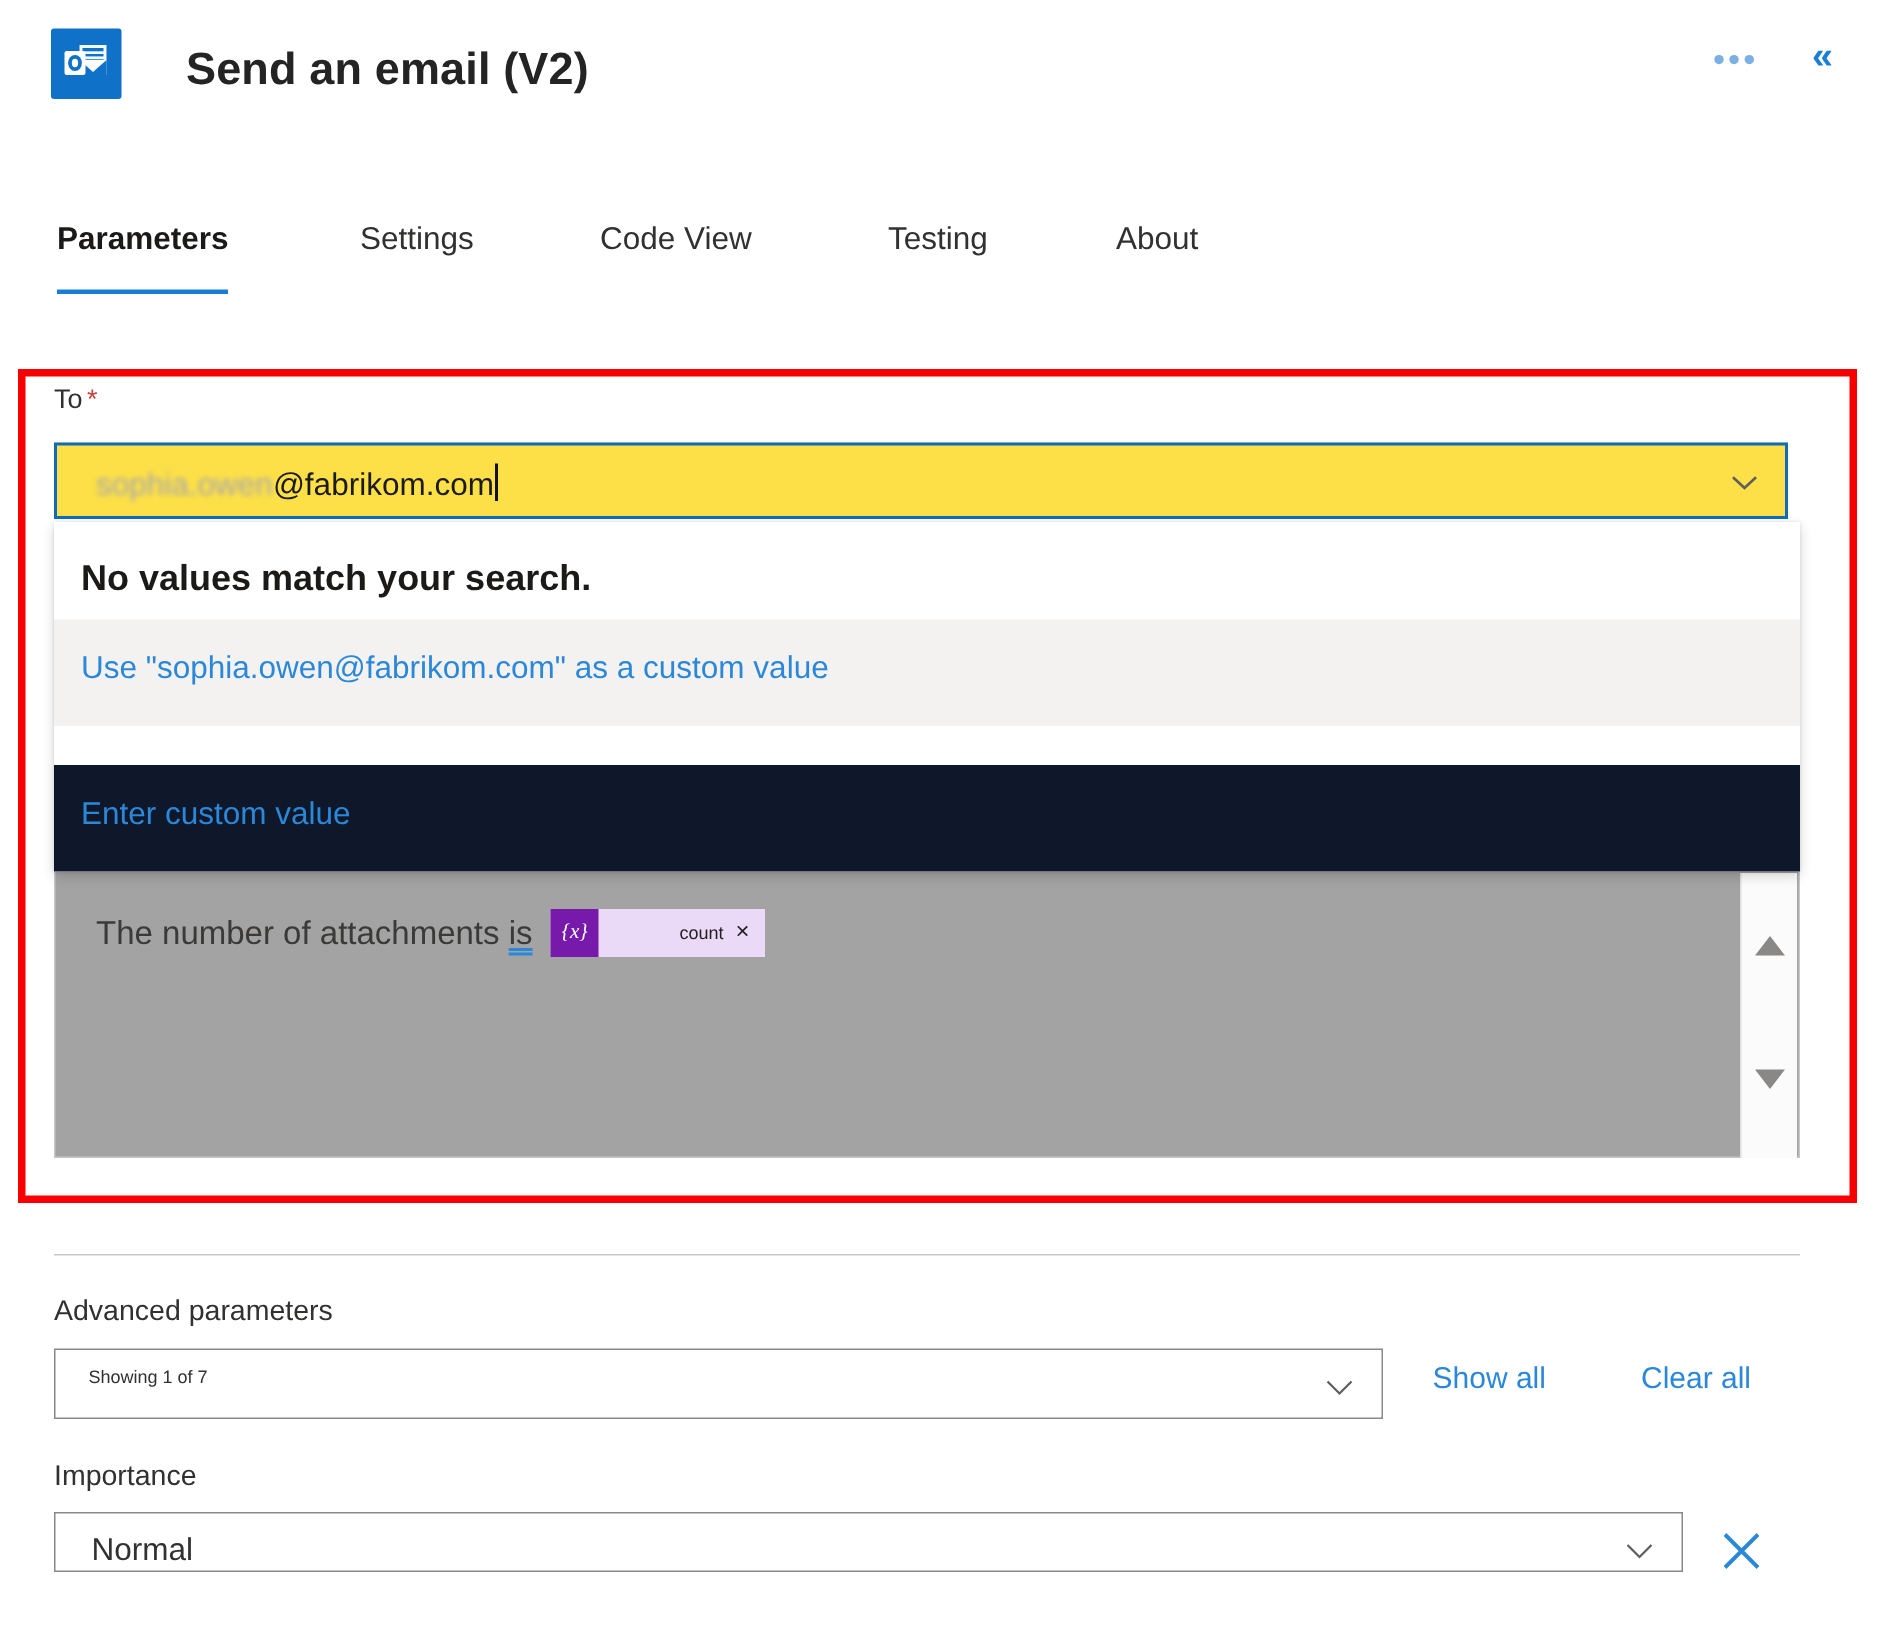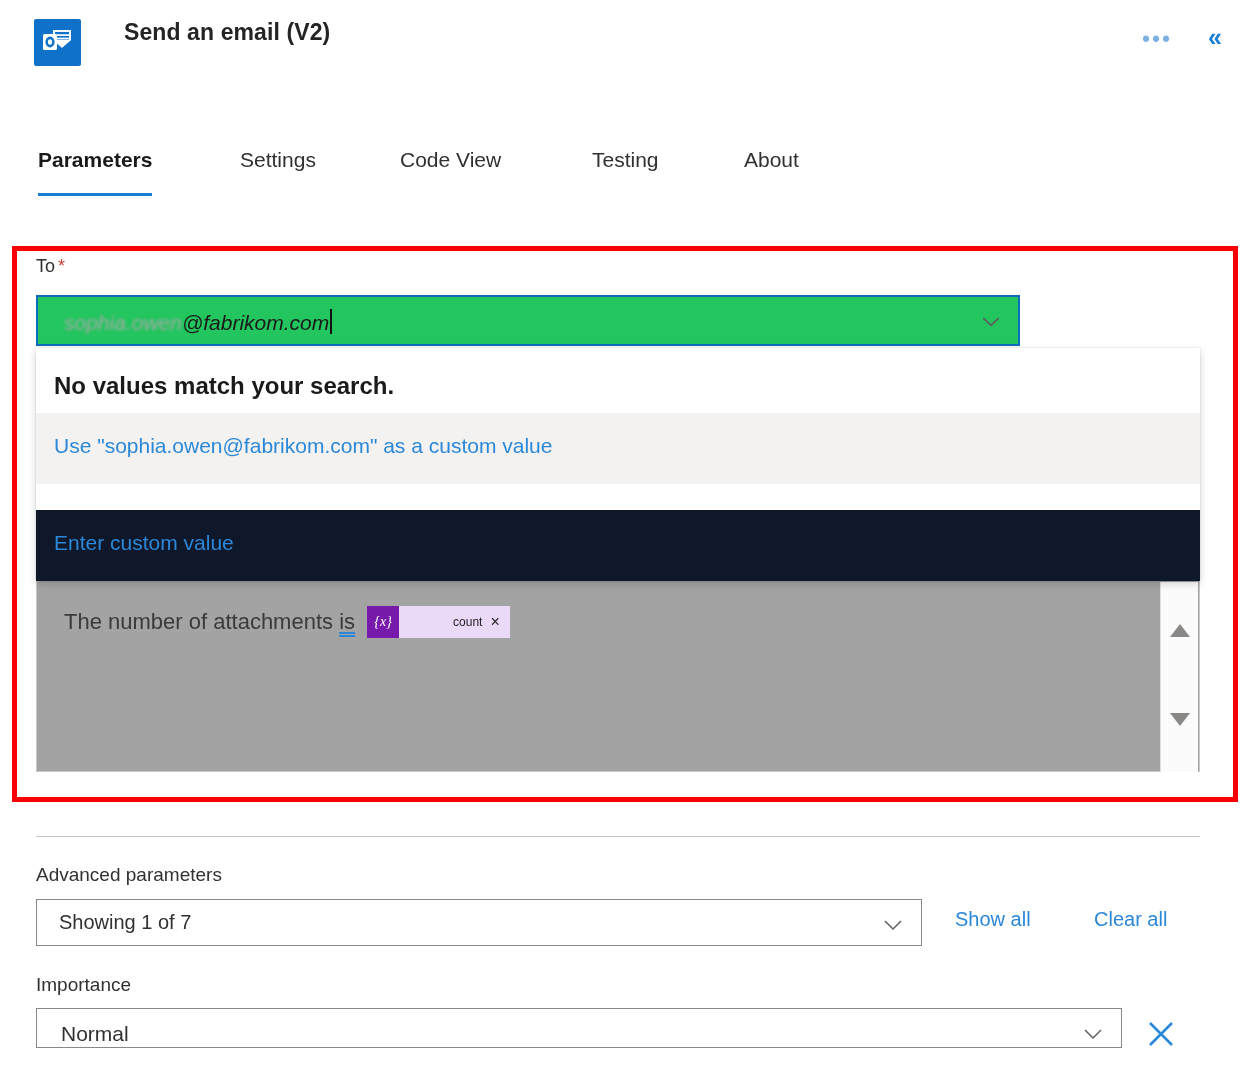--- a/index.html
+++ b/index.html
@@ -13,22 +13,22 @@
   
   .header {
     position: absolute; left: 0; top: 0; width: 1252px; height: 92px;
   }
   .app-icon {
     position: absolute; left: 34px; top: 19px;
     width: 47px; height: 47px; background: #0f71c8; border-radius: 2px;
   }
   .app-icon svg { position: absolute; left: 7px; top: 7px; }
   .header-title {
-    position: absolute; left: 124px; top: 19px;
-    font-size: 23px; font-weight: bold; color: #242424;
+    position: absolute; left: 124px; top: 30px;
+    font-size: 30px; font-weight: bold; color: #242424;
     letter-spacing: 0.1px; white-space: nowrap;
   }
   .header-ellipsis {
     position: absolute; left: 1142px; top: 28px;
     font-size: 23px; color: #7cb0e3; letter-spacing: 2px;
     line-height: 22px; cursor: pointer;
   }
   .header-collapse {
     position: absolute; left: 1208px; top: 22px;
     font-size: 25px; color: #1a7fd4; font-weight: bold; cursor: pointer;
@@ -59,22 +59,22 @@
 
   
   .to-label {
     position: absolute; left: 36px; top: 256px;
     font-size: 18px; color: #323130;
   }
   .to-label .req { color: #c8403c; font-size: 18px; margin-left: 3px; }
 
   .to-input-wrap {
     position: absolute; left: 36px; top: 295px;
-    width: 984px; height: 51px;
-    border: 2px solid #0f6cbd; background: #22c55e; font-style: italic;
+    width: 1156px; height: 51px;
+    border: 2px solid #0f6cbd; background: #fde047;
   }
   .to-value {
     position: absolute; left: 26px; top: 12px;
     font-size: 21px; color: #1b1a19; white-space: nowrap;
   }
   .to-value .redacted {
     color: #a9a9a9;
     filter: blur(1.6px);
   }
   .caret {
@@ -177,21 +177,21 @@
     position: absolute; left: 36px; top: 864px;
     font-size: 19px; color: #323130;
   }
   .adv-select {
     position: absolute; left: 36px; top: 899px;
     width: 886px; height: 47px;
     border: 1px solid #8a8886; background: #ffffff; cursor: pointer;
   }
   .adv-select-text {
     position: absolute; left: 22px; top: 11px;
-    font-size: 20px; color: #323130;
+    font-size: 12px; color: #323130;
   }
   .sel-chevron { position: absolute; right: 18px; top: 15px; width: 20px; height: 20px; }
 
   .link-btn {
     position: absolute; font-size: 20px; color: #2b88d8; cursor: pointer;
     white-space: nowrap;
   }
   .show-all { left: 955px; top: 908px; }
   .clear-all { left: 1094px; top: 908px; }
 

